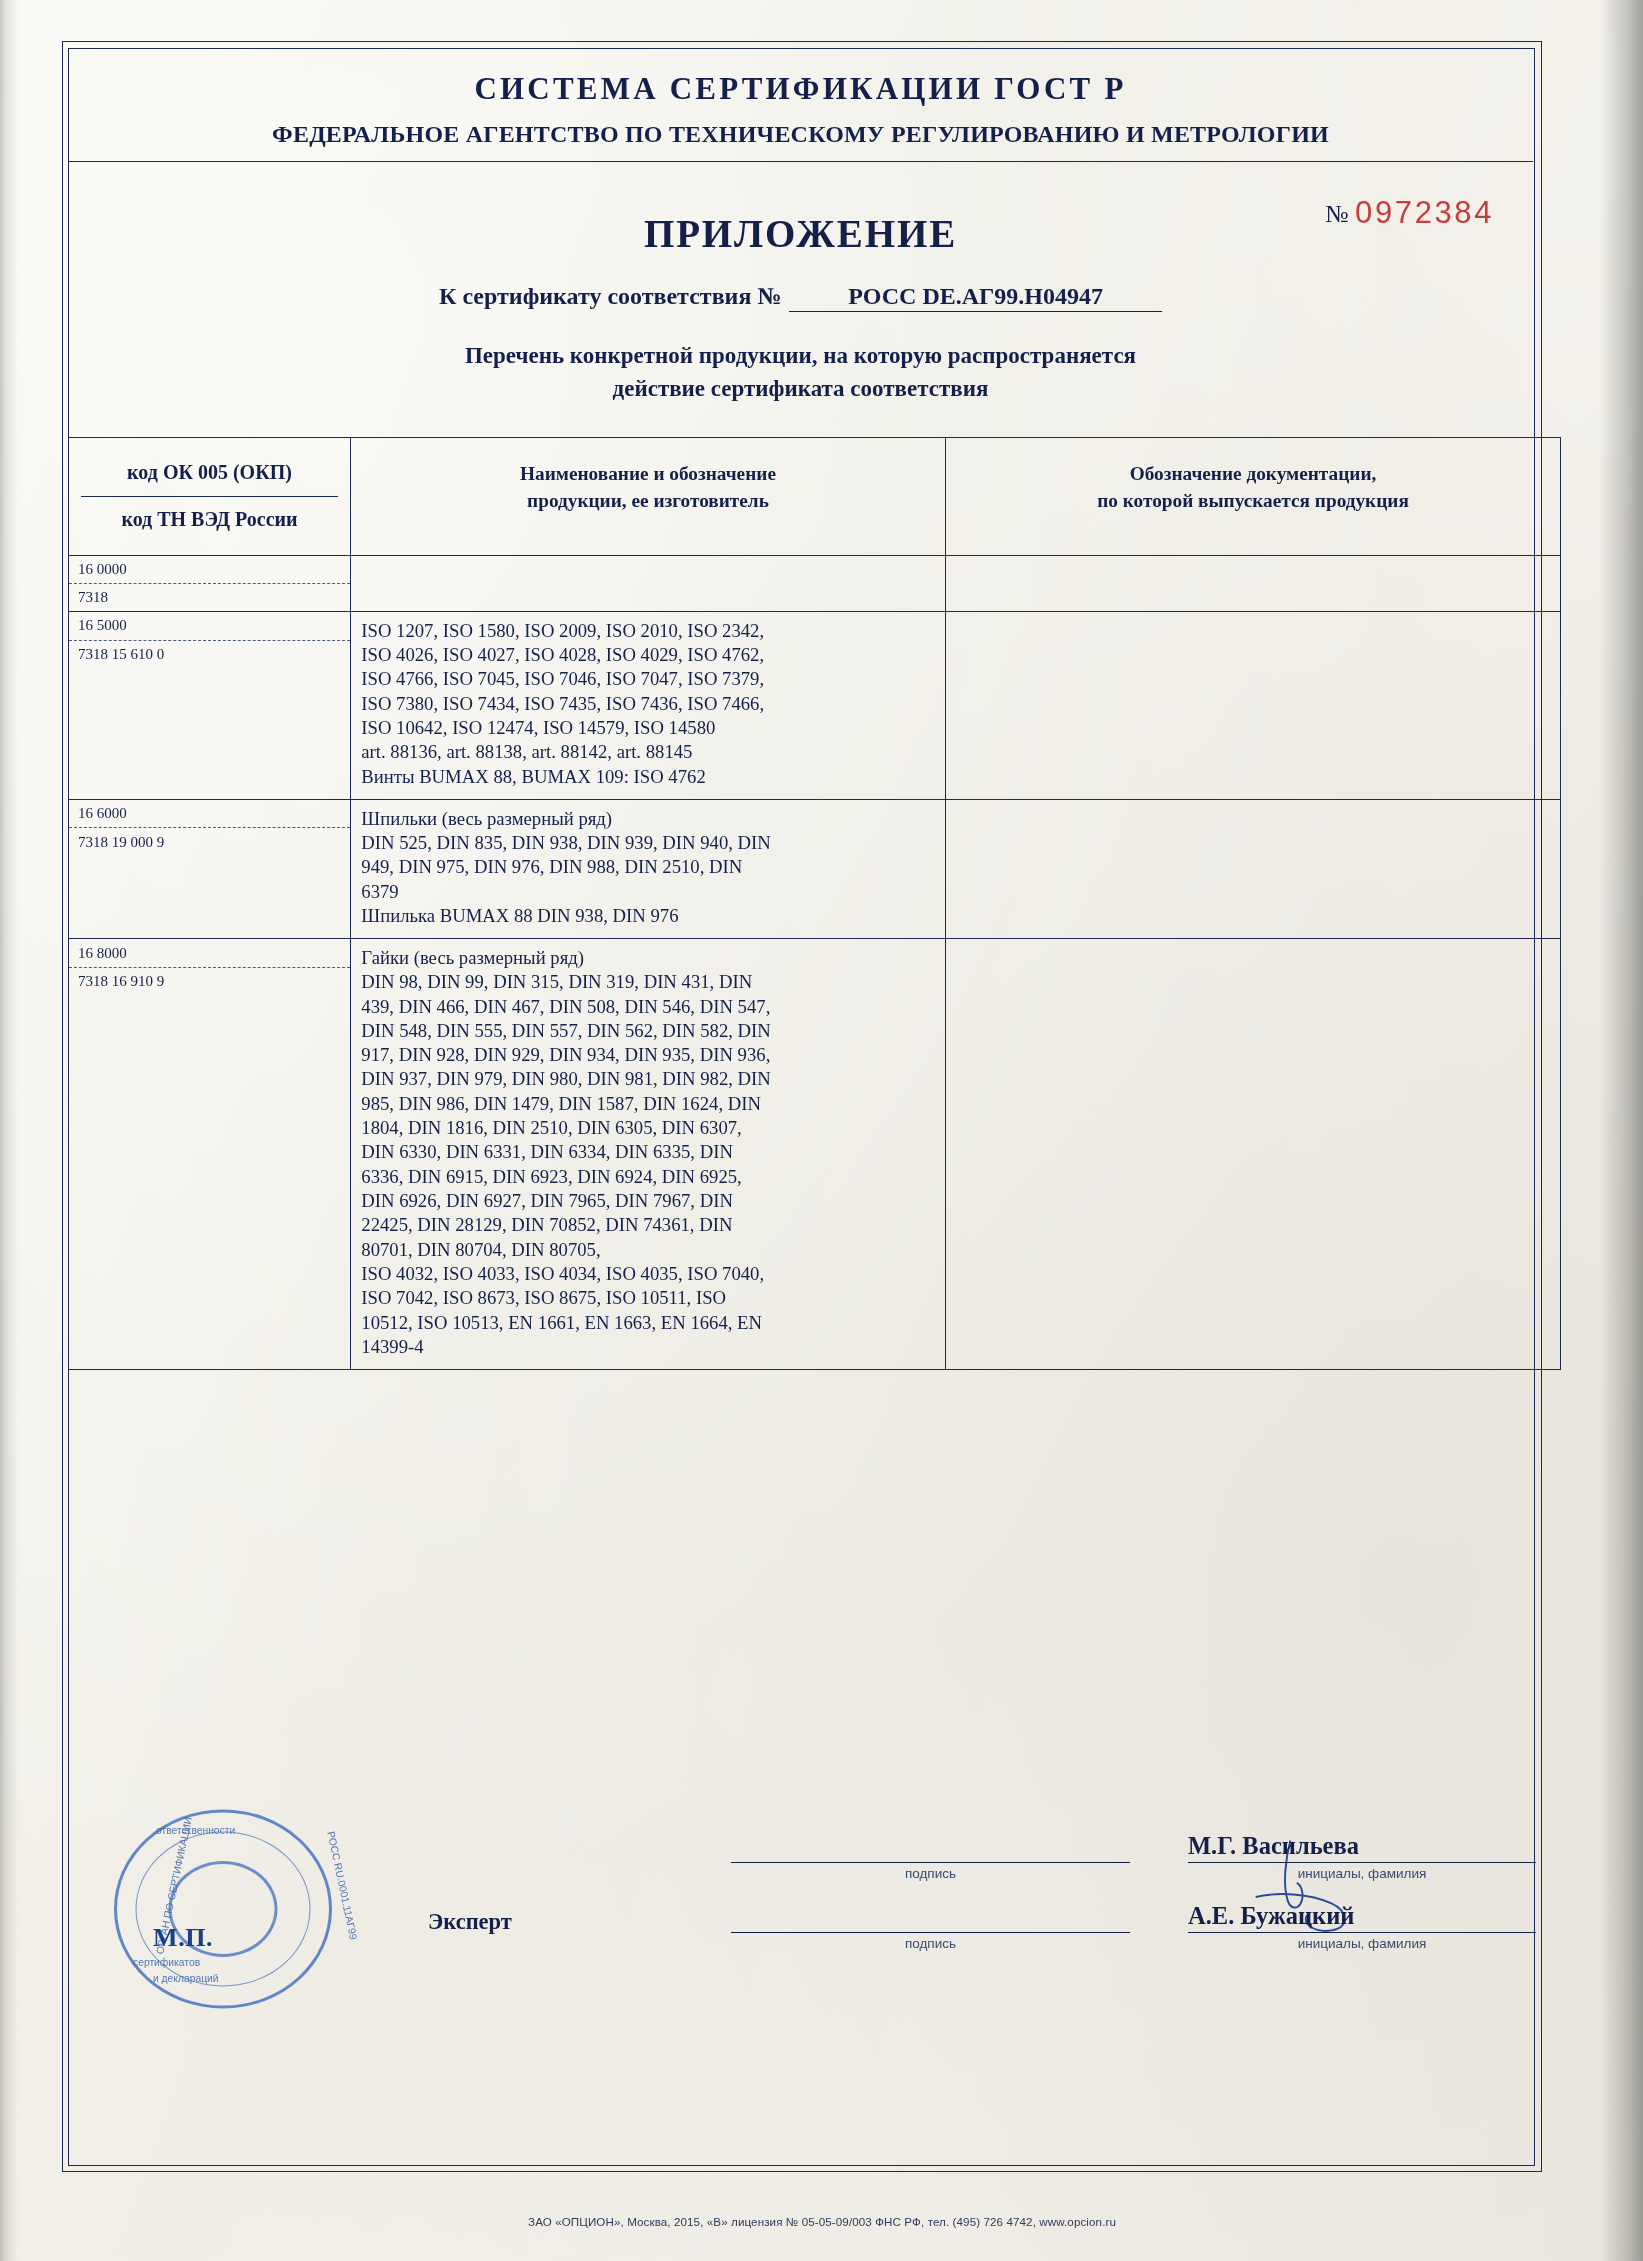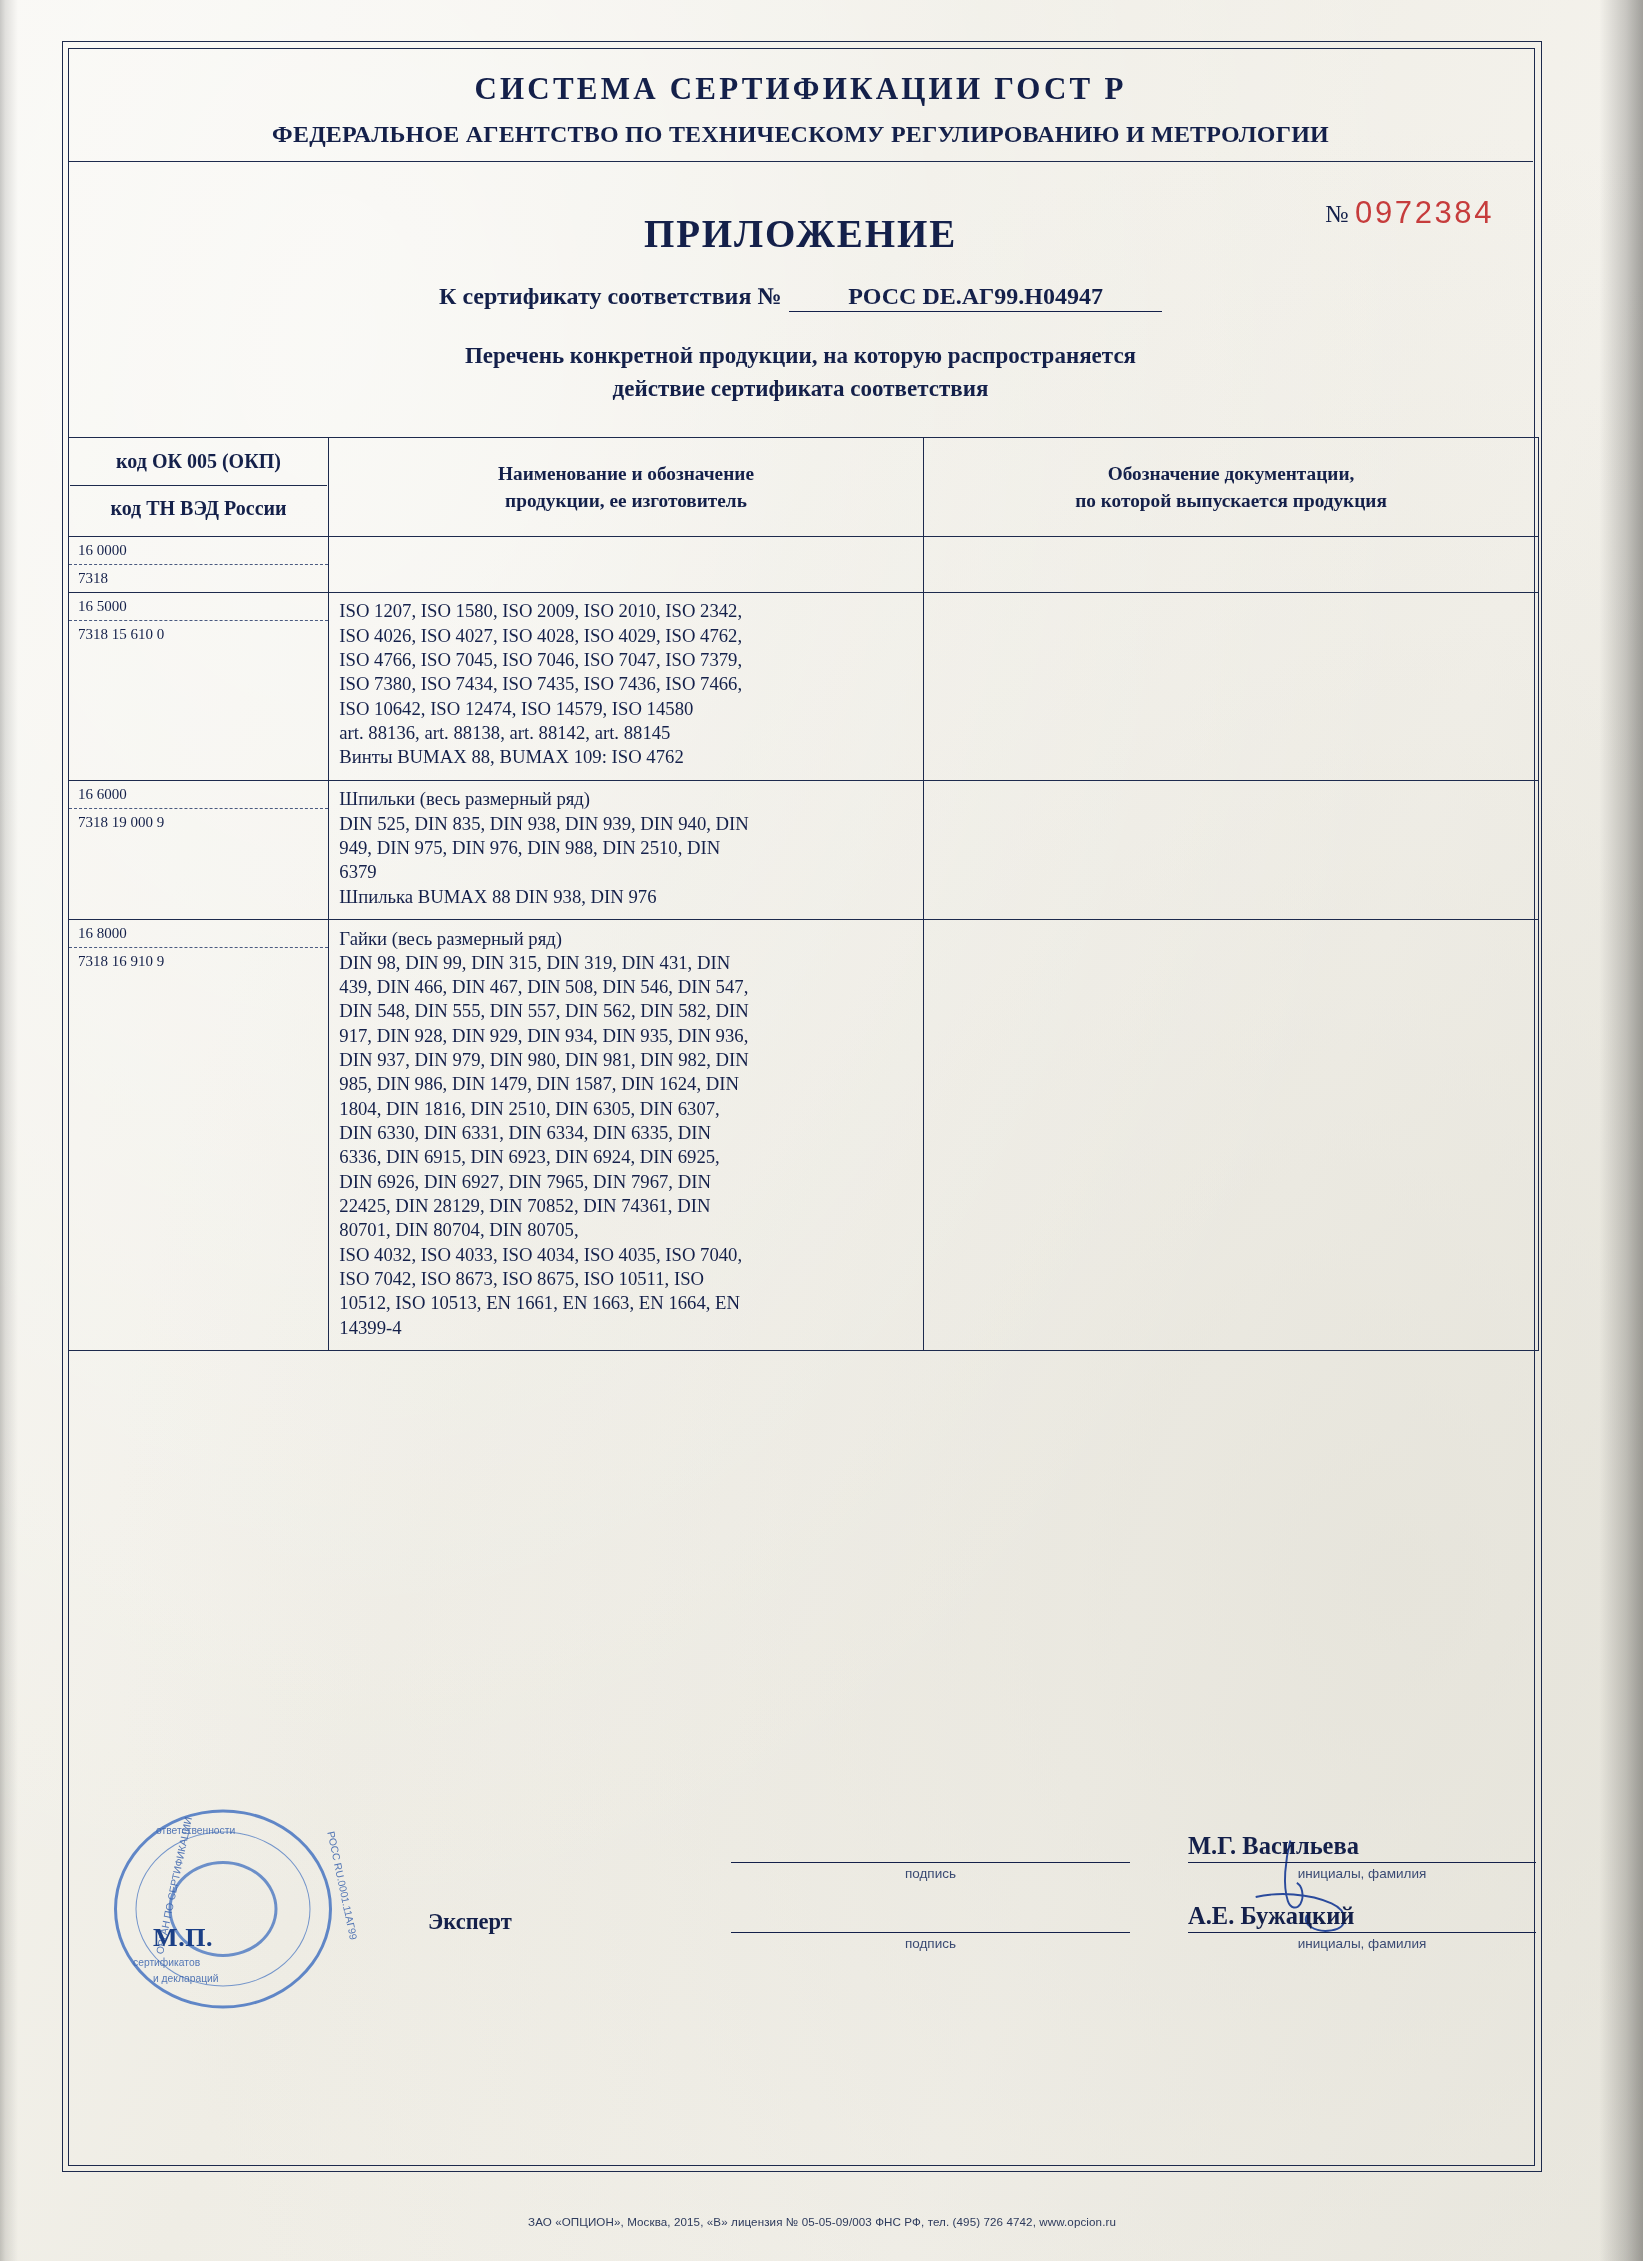--- a/index.html
+++ b/index.html
@@ -151,21 +151,21 @@
     border-collapse: collapse;
     color: #14204a;
     table-layout: fixed;
   }
   table.prod td, table.prod th {
     border: 1.3px solid #1d2a4d;
     vertical-align: top;
   }
   th.col-code {
     width: 257px;
-    padding: 1px;
+    padding: 12px;
   }
   th.col-name { width: 566px; }
   th.col-doc  { width: 586px; }
 
   .code-head-top, .code-head-bot {
     padding: 11.6px 9px;
     font-size: 20px;
     font-weight: bold;
     text-align: center;
   }

